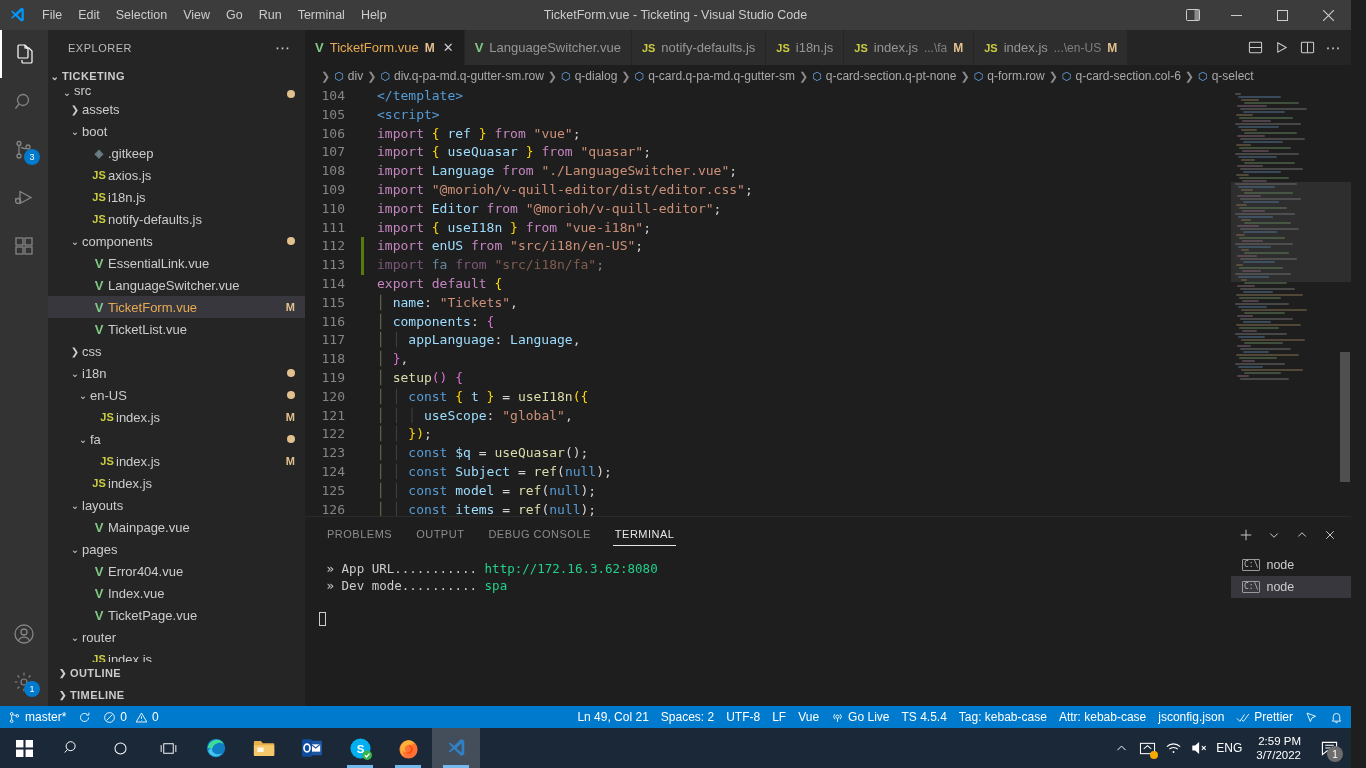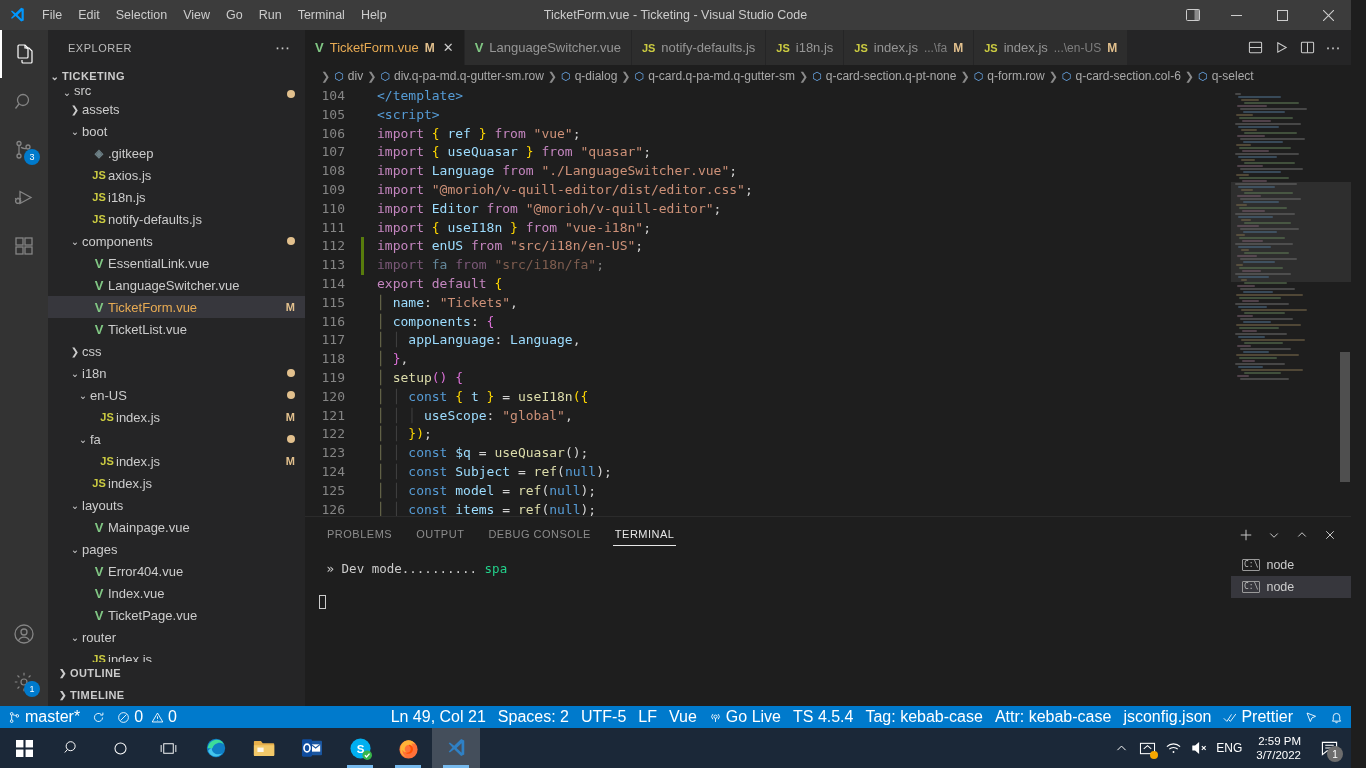--- a/index.html
+++ b/index.html
@@ -178,21 +178,21 @@
   }
   .tl-item.active { background: #37373d; }
   .tl-ic {
     font-family: "DejaVu Sans Mono", monospace; font-size: 8px; border: 1px solid #9a9a9a;
     padding: 0 1px; line-height: 10px; color: #bbbbbb; border-radius: 1px;
   }
 
   
   .statusbar {
     height: 22px; flex: 0 0 22px; background: #007acc; display: flex; align-items: center;
-    color: #ffffff; font-size: 16px; padding: 0 2px;
+    color: #ffffff; font-size: 12px; padding: 0 2px;
   }
   .sb-item { padding: 0 6px; height: 22px; line-height: 22px; display: flex; align-items: center; gap: 4px; cursor: pointer; white-space: nowrap; }
   .sb-spacer { flex: 1 1 auto; }
 
   
   .taskbar {
     height: 40px; flex: 0 0 40px; background: #1b2838; display: flex; align-items: center;
     color: #ffffff; position: relative;
   }
   .tb-btn {
@@ -741,20 +741,21 @@
             </div>
             <div class="pa-btn">
               <svg width="12" height="12" viewBox="0 0 16 16" fill="none" stroke="#cccccc" stroke-width="1.3">
                   <path d="M3 3 L13 13 M13 3 L3 13"></path>
                 </svg>
             </div>
           </div>
         </div>
         <div class="panel-body">
           <div class="terminal" id="terminal-out">
+              <div class="term-line"><span class="tgray"> » App URL........... </span><span class="tg">http://172.16.3.62:8080</span></div>
               <div class="term-line"><span class="tgray"> » Dev mode.......... </span><span class="tg">spa</span></div>
               <div class="term-line" style="margin-top: 17px;"><span class="cursor-block"></span></div>
             </div>
           <div class="term-list" id="term-list">
               <div class="tl-item">
                 <span class="tl-ic">C:\</span>
                 <span>node</span>
               </div>
               <div class="tl-item active">
                 <span class="tl-ic">C:\</span>
@@ -790,21 +791,21 @@
       <span>0</span>
       <svg width="13" height="13" viewBox="0 0 16 16" fill="none" stroke="#ffffff" stroke-width="1.1" style="margin-left:4px;">
           <path d="M8 2.5 14.5 13.5h-13z"></path>
           <path d="M8 6.5v3.2M8 11.3v.6"></path>
         </svg>
       <span>0</span>
     </div>
     <div class="sb-spacer"></div>
     <div class="sb-item">Ln 49, Col 21</div>
     <div class="sb-item">Spaces: 2</div>
-    <div class="sb-item">UTF-5</div>
+    <div class="sb-item">UTF-8</div>
     <div class="sb-item">LF</div>
     <div class="sb-item">Vue</div>
     <div class="sb-item">
       <svg width="13" height="13" viewBox="0 0 16 16" fill="none" stroke="#ffffff" stroke-width="1.1">
           <circle cx="8" cy="7" r="2"></circle>
           <path d="M4.8 3.8a4.5 4.5 0 0 0 0 6.4M11.2 3.8a4.5 4.5 0 0 1 0 6.4M8 9v4.5"></path>
         </svg>
       <span>Go Live</span>
     </div>
     <div class="sb-item">TS 4.5.4</div>

